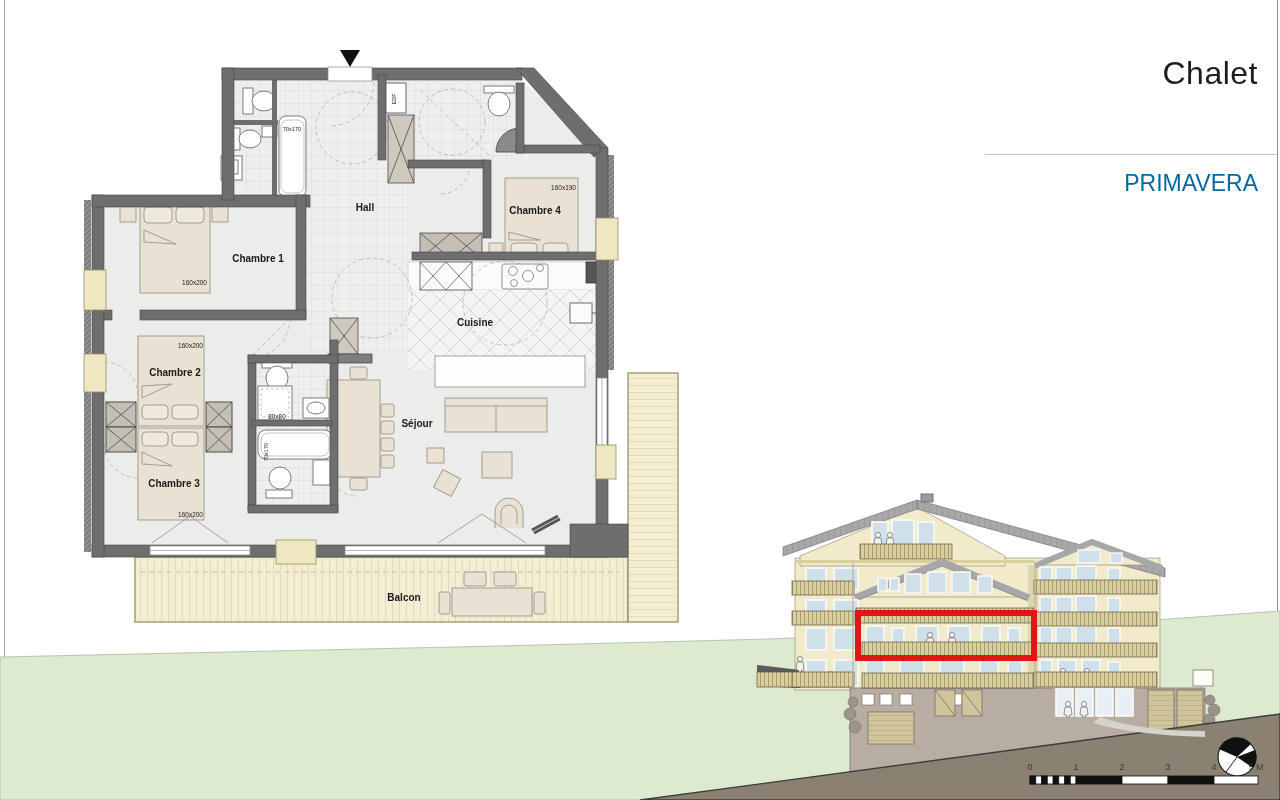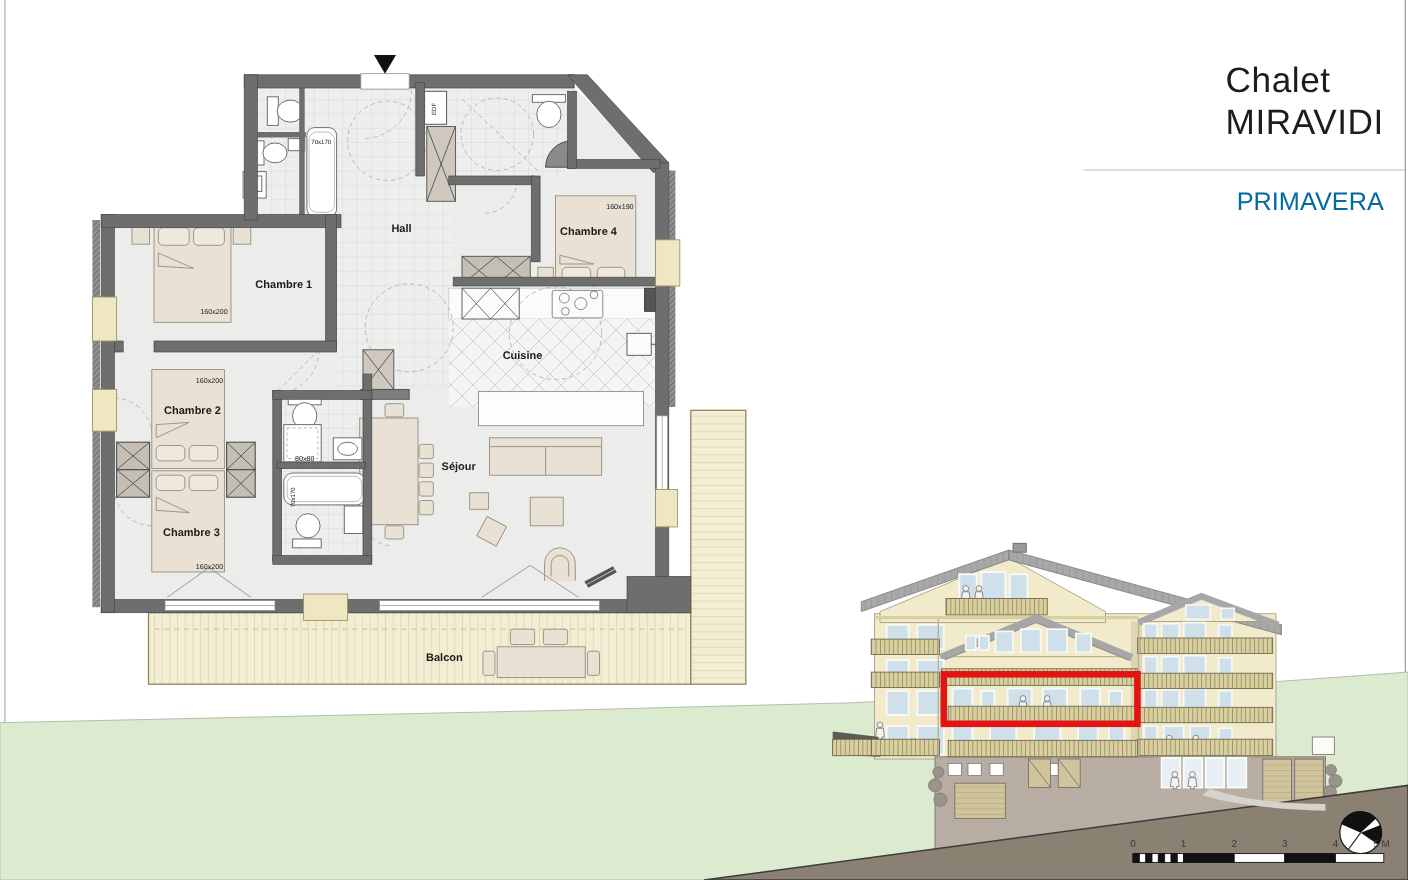--- a/index.html
+++ b/index.html
@@ -1,39 +1,38 @@
 <!DOCTYPE html>
 <html><head>
 <meta charset="utf-8">
 <style>
   html,body{margin:0;padding:0;background:#ffffff;font-family:"Liberation Sans",sans-serif;}
   .page{position:relative;width:1280px;height:800px;background:#ffffff;overflow:hidden;}
   .border-v{position:absolute;top:0;bottom:0;width:1px;background:#a8a8a8;}
-  .titleblock{position:absolute;top:54px;right:22px;text-align:left;color:#1d1d1d;
+  .titleblock{position:absolute;top:54px;right:22px;text-align:center;color:#1d1d1d;
               font-size:32px;line-height:1.2;letter-spacing:.5px;}
   .subtitle{position:absolute;top:170px;right:22px;text-align:right;color:#0369a1;font-size:23px;}
   .sep{position:absolute;top:154px;left:985px;right:3px;height:1px;background:#c4c4c4;}
   svg{position:absolute;left:0;top:0;}
   text{font-family:"Liberation Sans",sans-serif;fill:#1a1a1a;}
   .room{font-size:10px;font-weight:bold;}
   .dim{font-size:6.5px;}
   .tiny{font-size:5.5px;}
   .scalelbl{font-size:9px;fill:#3a3a3a;}
 </style>
 </head>
 <body>
 
 <div class="page">
 
   <div class="border-v" style="left:4px;"></div>
   <div class="border-v" style="left:1277px;background:#8f8f8f;"></div>
 
   <div class="titleblock">
     <div>Chalet</div>
-    <div>MIRAVIDI</div>
   </div>
   <div class="sep"></div>
   <div class="subtitle">PRIMAVERA</div>
 
   <svg width="1280" height="800" viewBox="0 0 1280 800">
     <defs>
       <pattern id="tileGrid" width="13" height="13" patternUnits="userSpaceOnUse">
         <rect width="13" height="13" fill="#eeeeed"></rect>
         <path d="M13,0 V13 M0,13 H13" stroke="#d2d2d2" stroke-width="0.7" fill="none"></path>
       </pattern>

